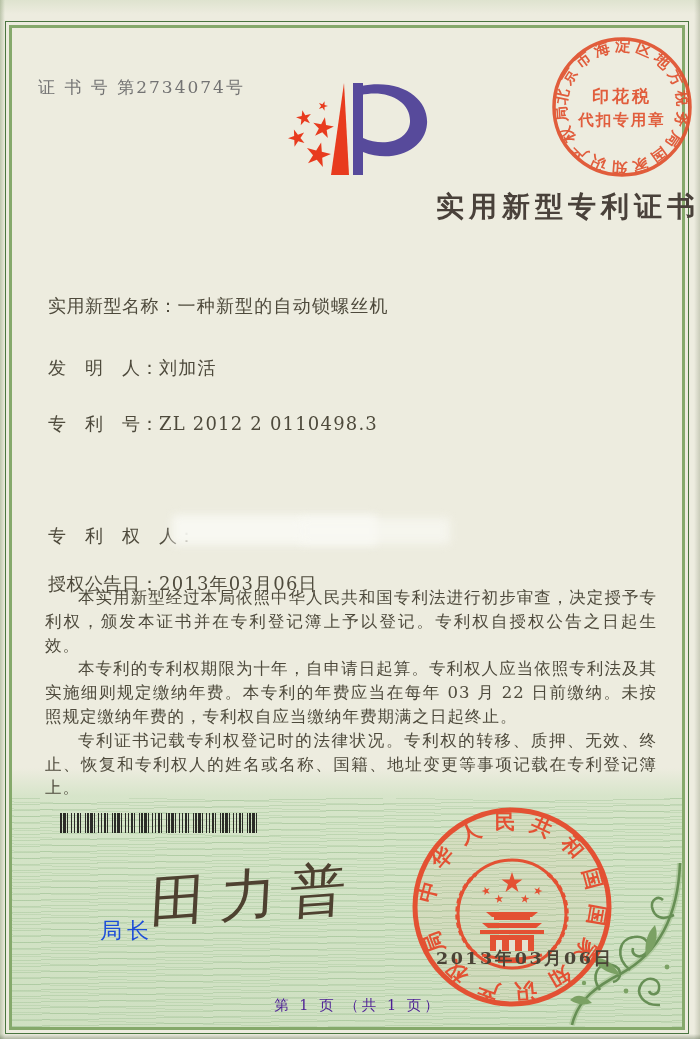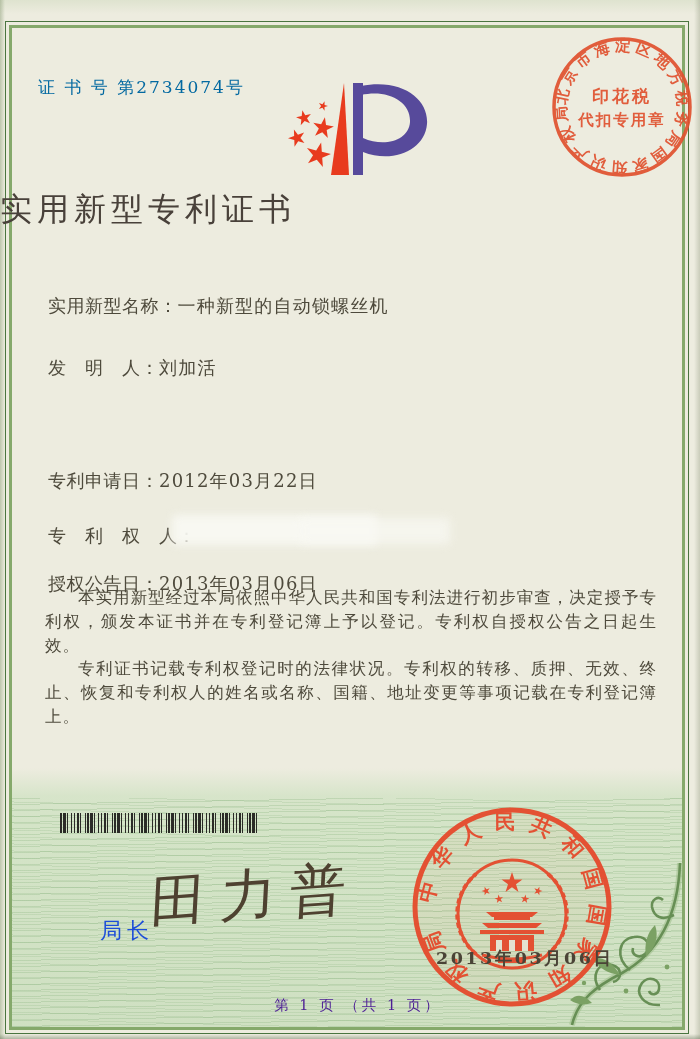--- a/index.html
+++ b/index.html
@@ -26,27 +26,27 @@
 
   
   .guilloche{position:absolute;left:11px;right:17px;top:768px;bottom:10px;z-index:1;
     background:linear-gradient(180deg,rgba(211,227,198,0) 0,rgba(211,227,198,.85) 28px,#d4e4c7 55px,#cfe0c2 100%);}
   .guilloche-lines{position:absolute;left:0;right:0;top:30px;bottom:0;
     background:
       repeating-linear-gradient(179deg,rgba(130,175,120,.28) 0 1px,rgba(0,0,0,0) 1px 6px),
       repeating-linear-gradient(181.5deg,rgba(130,175,120,.20) 0 1px,rgba(0,0,0,0) 1px 7px);}
 
   .cert-no{position:absolute;left:38px;top:76px;font-size:17px;letter-spacing:2px;
-    color:#0369a1;z-index:4;}
+    color:#737373;z-index:4;}
 
   .tax-stamp{position:absolute;left:547px;top:32px;z-index:5;opacity:.92;}
   .logo{position:absolute;left:263px;top:80px;z-index:4;}
 
-  .title{position:absolute;left:0;top:188px;width:100%;margin:0;text-align:left;
-    font-size:32px;font-weight:400;letter-spacing:5px;color:#49413a;z-index:4;}
+  .title{position:absolute;left:0;top:188px;width:100%;margin:0;text-align:right;
+    font-size:28px;font-weight:700;letter-spacing:5px;color:#49413a;z-index:4;}
 
   .field{position:absolute;left:48px;font-size:18px;letter-spacing:.5px;z-index:4;white-space:nowrap;}
   .field .val{letter-spacing:1.2px;}
   .f1{top:294px}.f2{top:356px}.f3{top:412px}.f4{top:469px}.f5{top:524px}.f6{top:572px}
 
   .redact{position:absolute;background:rgba(249,248,243,.92);filter:blur(4px);
     border-radius:4px;z-index:4;}
   .redact-a{left:172px;top:515px;width:205px;height:30px;}
   .redact-b{left:300px;top:518px;width:150px;height:26px;opacity:.8;}
 
@@ -121,29 +121,30 @@
       <use href="#st1" transform="translate(60,48) scale(11) rotate(10)"></use>
       <use href="#st1" transform="translate(34,58) scale(9) rotate(-20)"></use>
       <use href="#st1" transform="translate(55,75) scale(13) rotate(14)"></use>
     </g>
   </svg>
 
   <h1 class="title">实用新型专利证书</h1>
 
   <div class="field f1"><span class="lab">实用新型名称：</span><span class="val">一种新型的自动锁螺丝机</span></div>
   <div class="field f2"><span class="lab">发　明　人：</span><span class="val">刘加活</span></div>
-  <div class="field f4"><span class="lab">专利申请日：</span><span class="val">2012年03月22日</span></div>
+  <div class="field f3"><span class="lab">专　利　号：</span><span class="val">ZL 2012 2 0110498.3</span></div>
   <div class="field f5"><span class="lab">专　利　权　人：</span><span class="val"></span></div>
   <div class="field f6"><span class="lab">授权公告日：</span><span class="val">2013年03月06日</span></div>
 
   <div class="redact redact-a"></div>
   <div class="redact redact-b"></div>
 
   <div class="body-text">
     <p>本实用新型经过本局依照中华人民共和国专利法进行初步审查，决定授予专利权，颁发本证书并在专利登记簿上予以登记。专利权自授权公告之日起生效。</p>
+    <p>本专利的专利权期限为十年，自申请日起算。专利权人应当依照专利法及其实施细则规定缴纳年费。本专利的年费应当在每年 03 月 22 日前缴纳。未按照规定缴纳年费的，专利权自应当缴纳年费期满之日起终止。</p>
     <p>专利证书记载专利权登记时的法律状况。专利权的转移、质押、无效、终止、恢复和专利权人的姓名或名称、国籍、地址变更等事项记载在专利登记簿上。</p>
   </div>
 
   <div class="barcode"></div>
 
   <div class="sig-label">局长</div>
   <div class="sig-name">田力普</div>
 
   <svg class="seal" width="210" height="210" viewBox="0 0 210 210">
     <defs>

